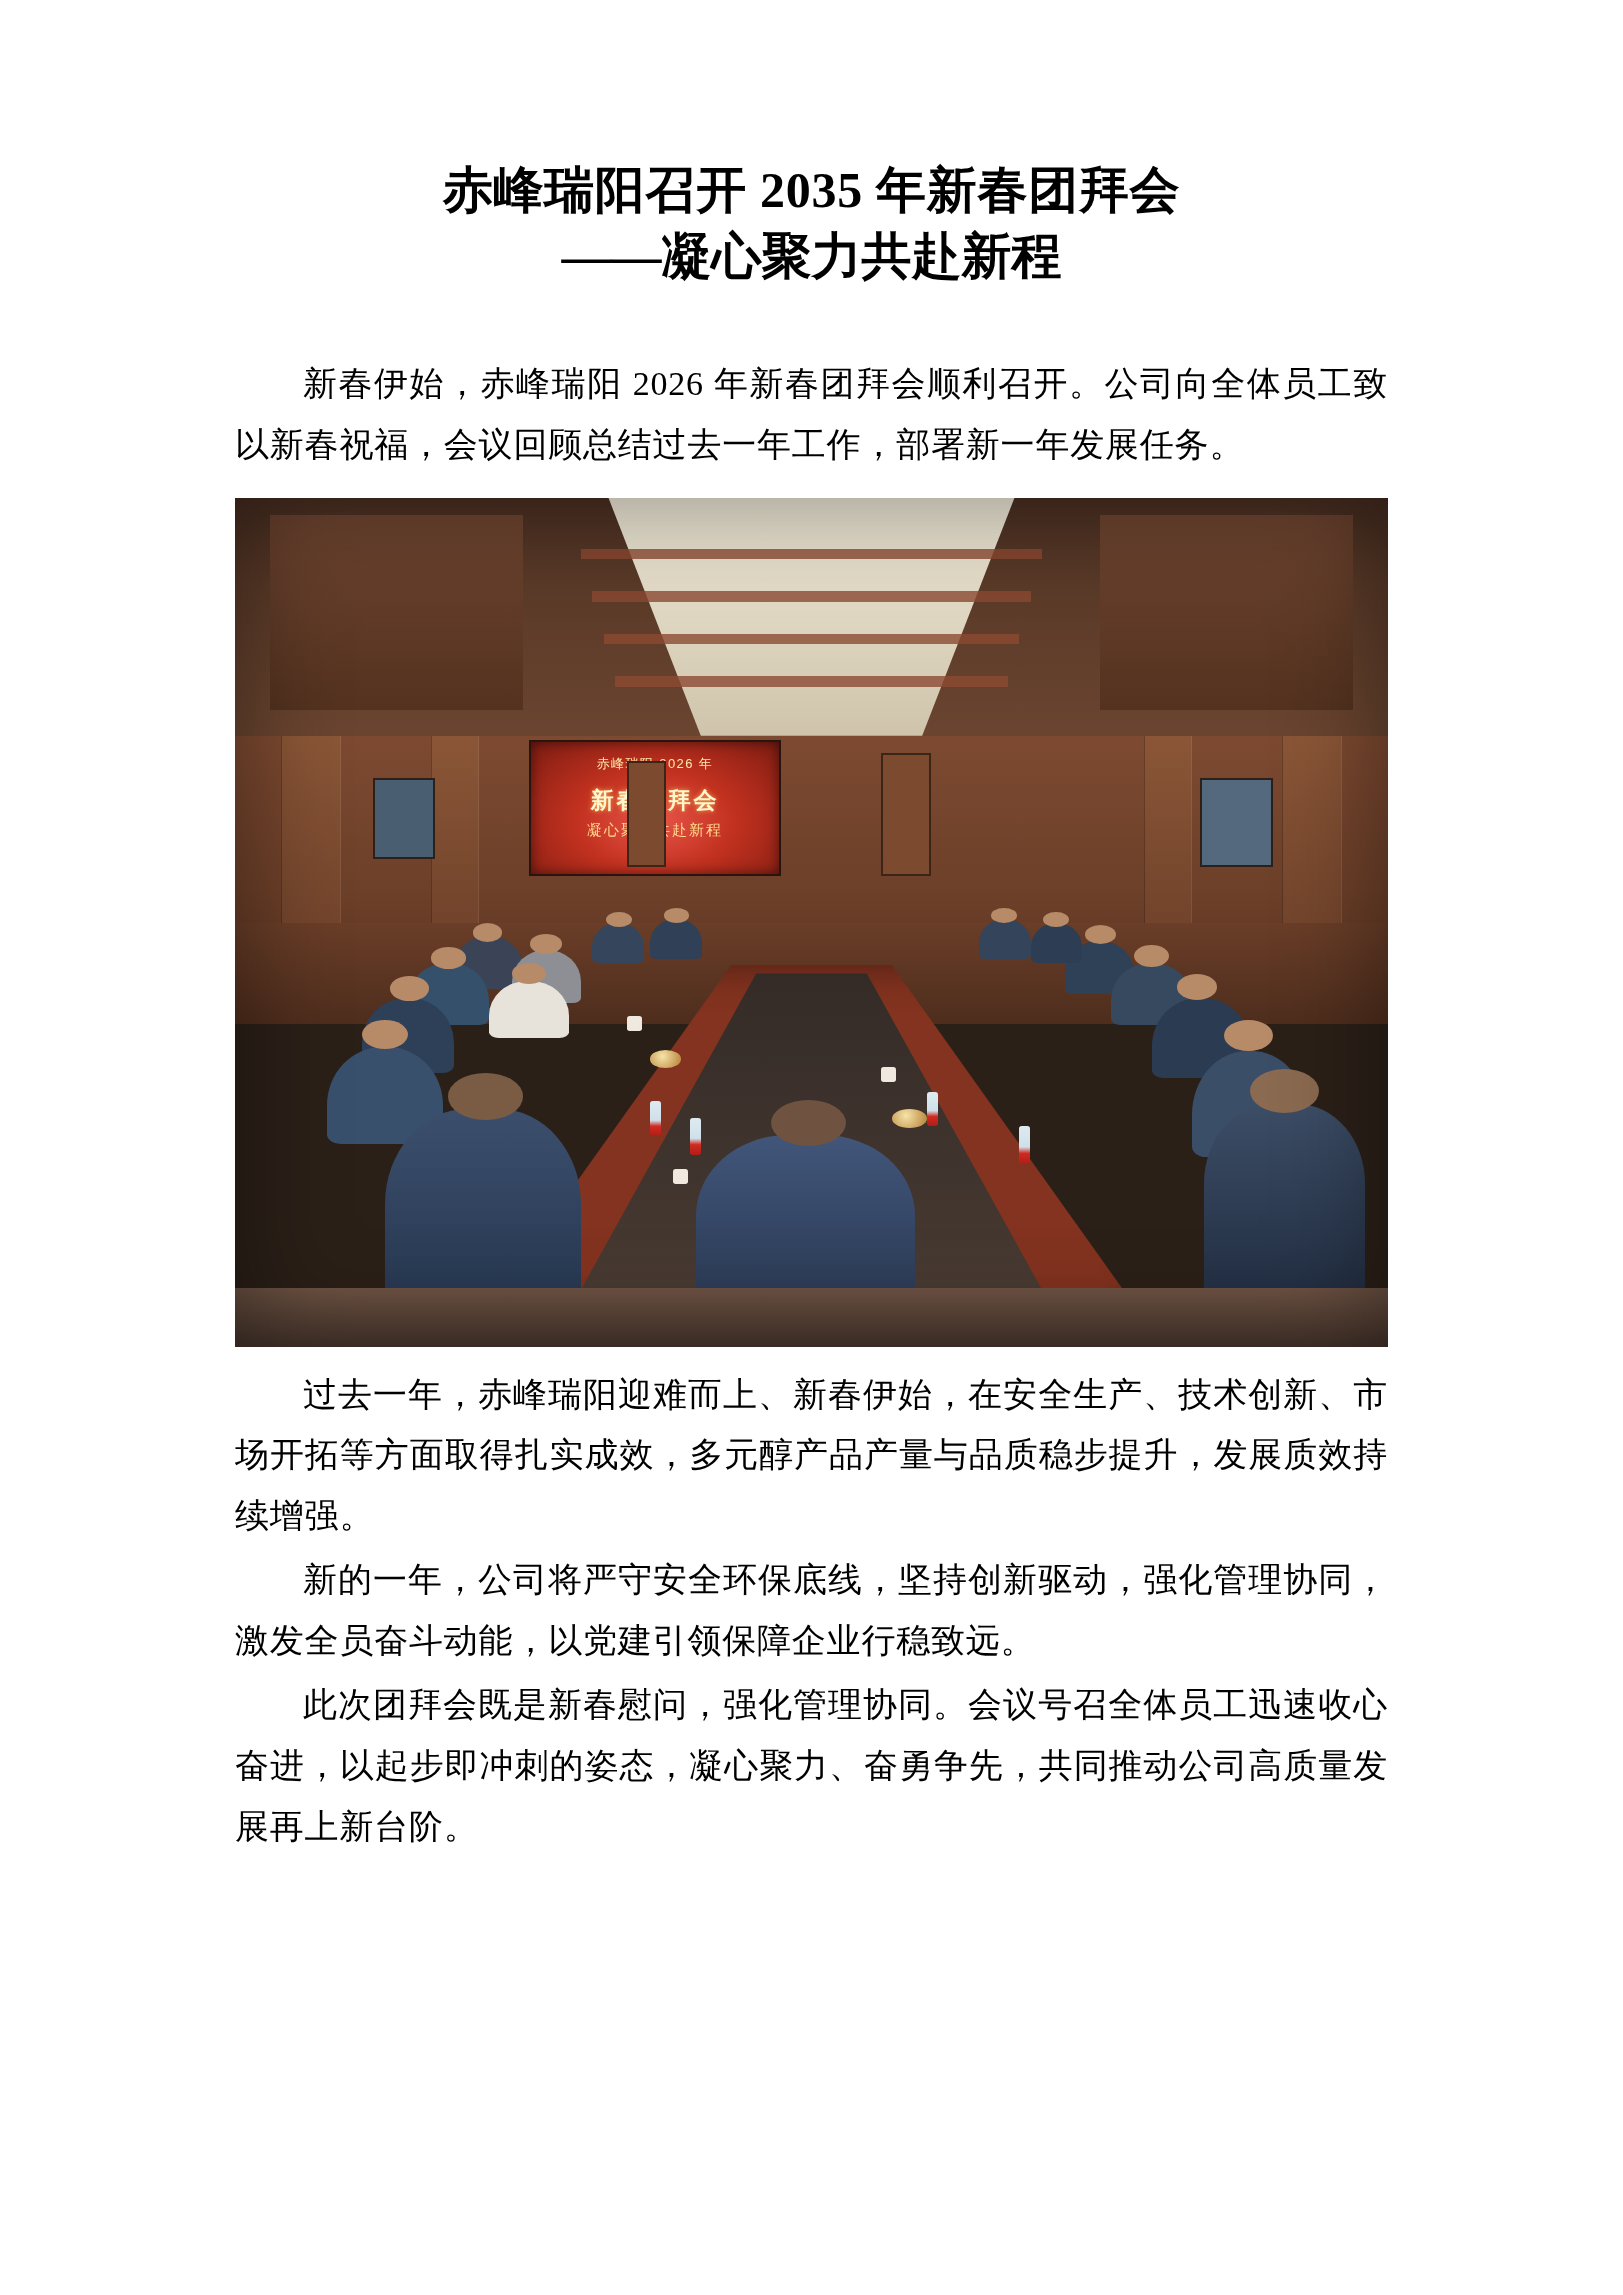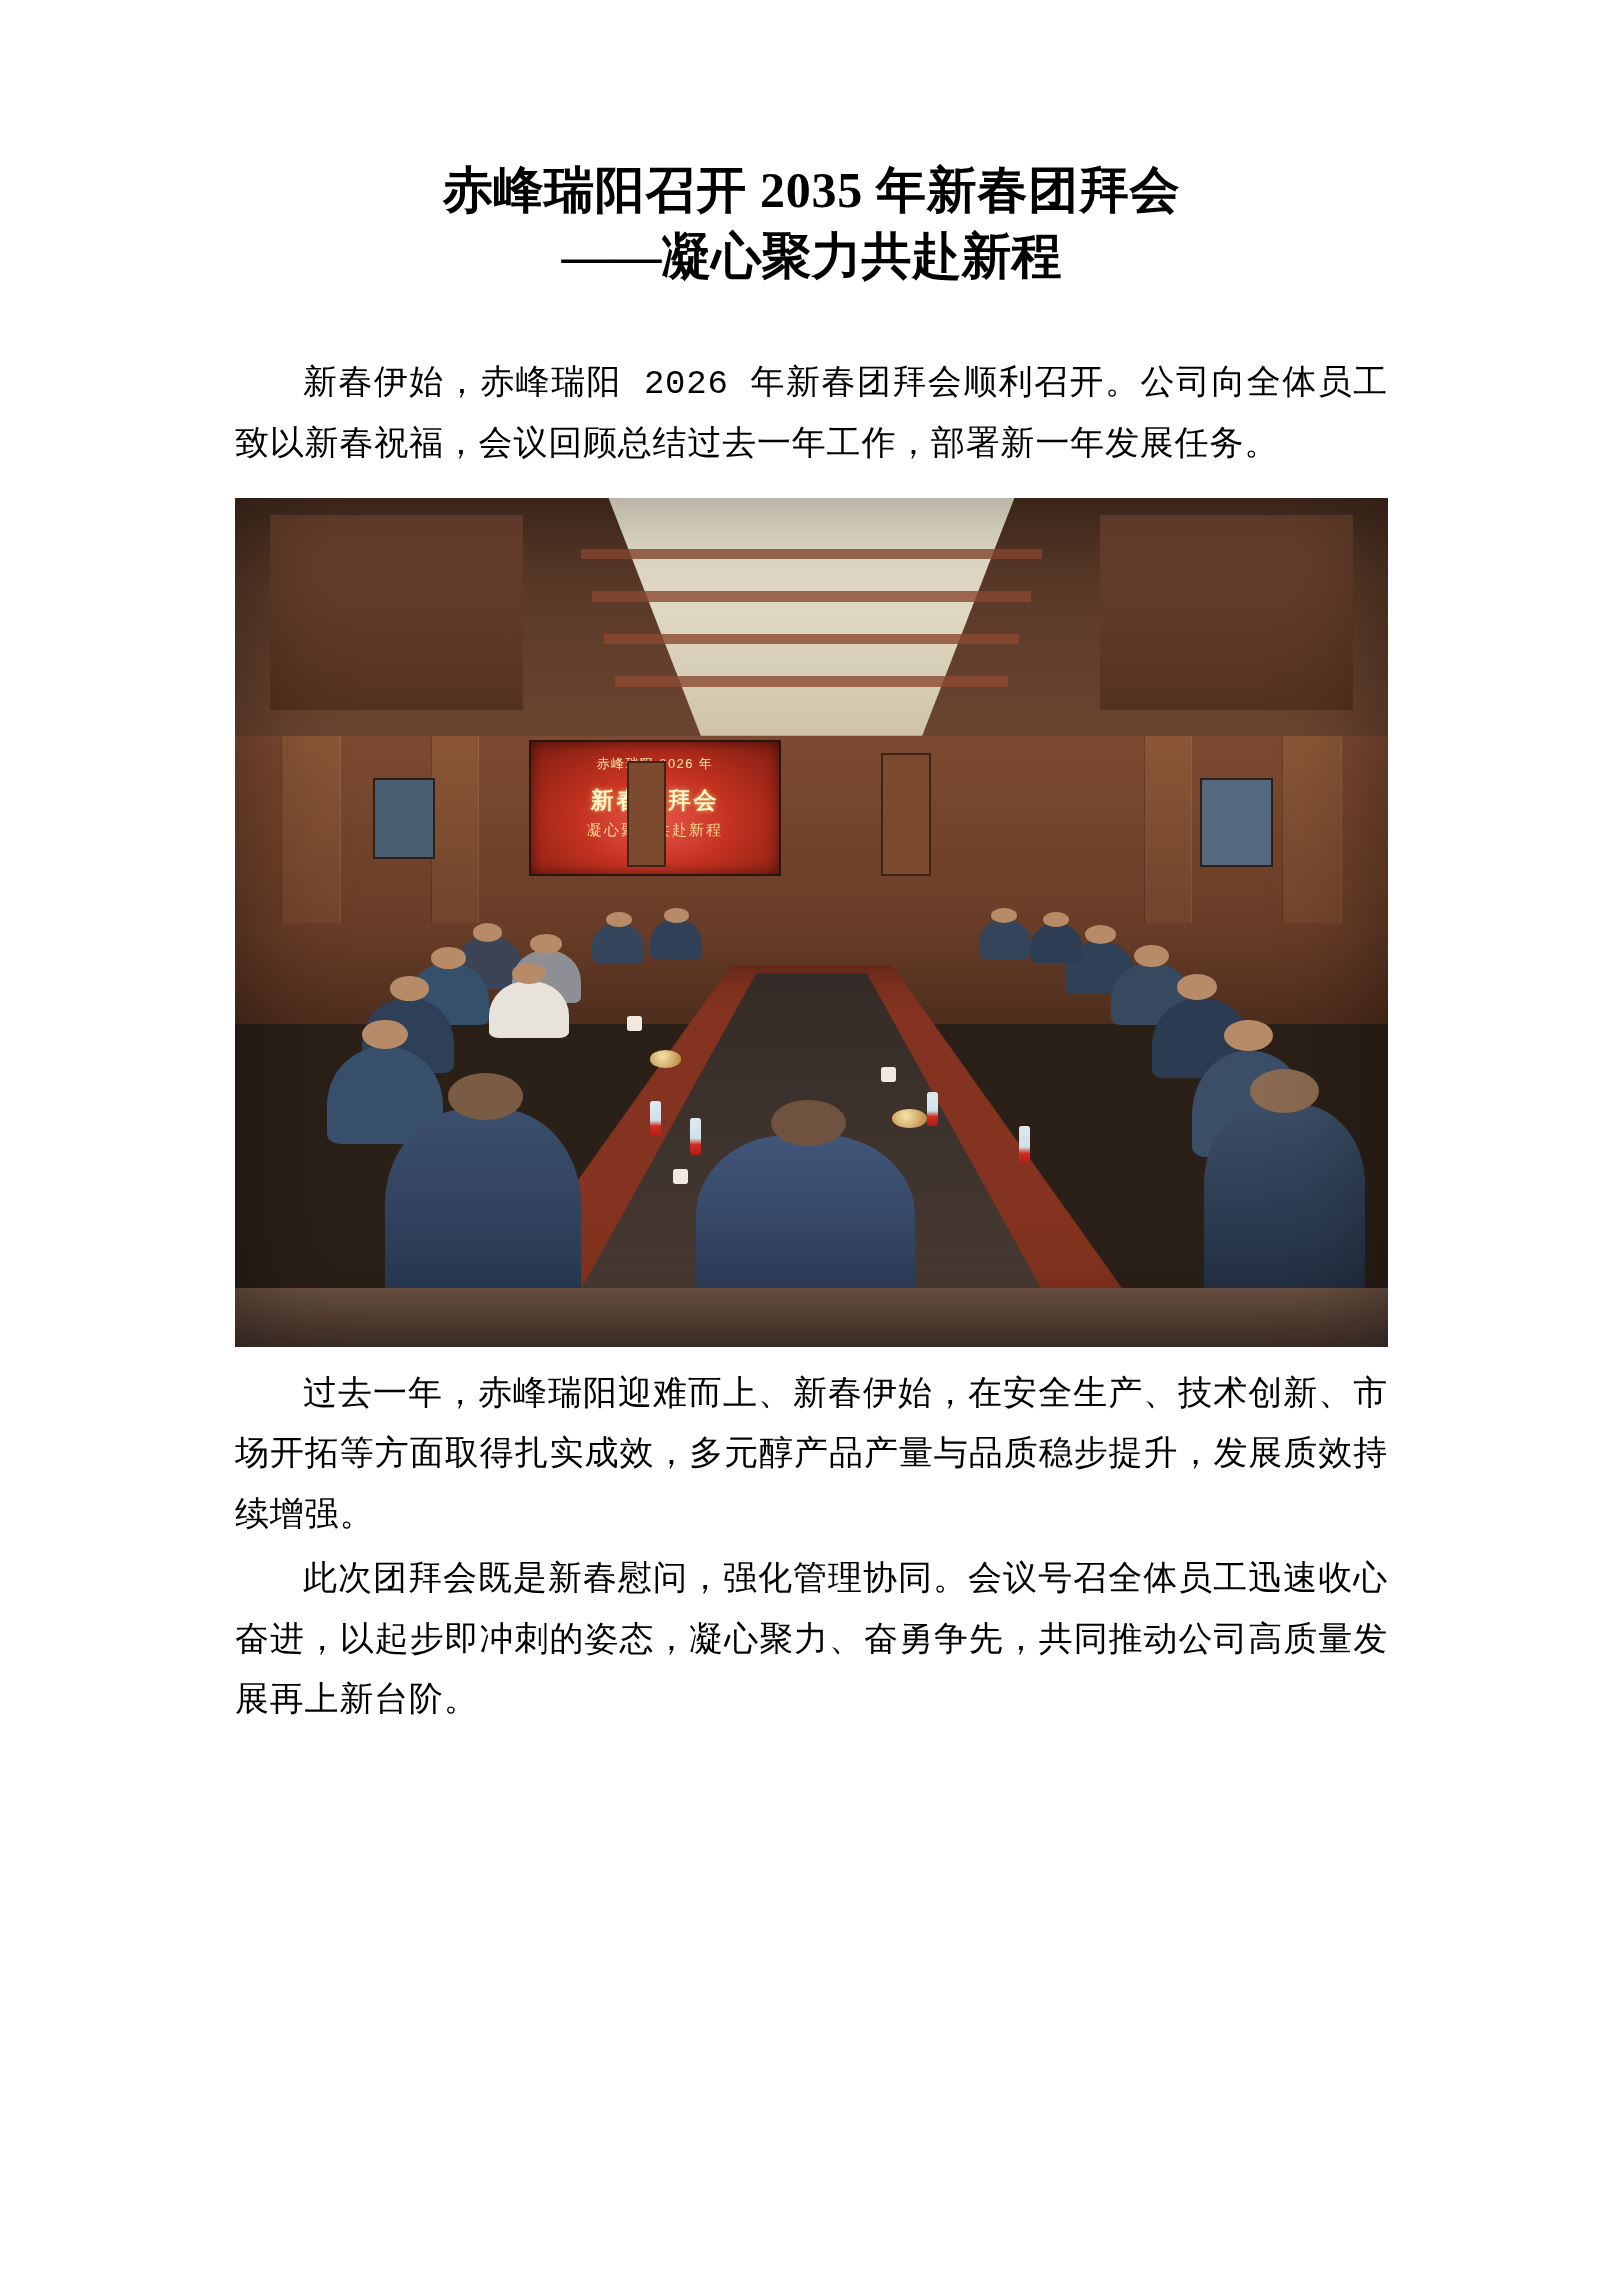--- a/index.html
+++ b/index.html
@@ -31,21 +31,21 @@
     color: #000;
   }
   .doc-title .line2 {
     display: block;
     letter-spacing: 0px;
   }
   .body-block {
     margin-top: 65px;
   }
   p.para {
-    font-family: Liberation Mono, monospace;
+    font-family: Liberation Serif, serif;
     font-size: 34px;
     line-height: 1.78;
     margin: 0 0 4.1px 0;
     text-align: justify;
     text-justify: inter-ideograph;
     text-indent: 68px;
     letter-spacing: 0.8px;
     color: #000;
   }
   .figure {
@@ -269,17 +269,18 @@
         <div class="ph-cup" style="left:34%;top:61%;"></div>
         <div class="ph-fruit" style="left:36%;top:65%;width:31px;height:17.7px;"></div>
         <div class="ph-fruit" style="left:57%;top:72%;width:35px;height:19px;"></div>
 
         <div class="ph-floor"></div>
         <div class="ph-vign"></div>
       </div>
     </div>
 
     <p class="para">过去一年，赤峰瑞阳迎难而上、新春伊始，在安全生产、技术创新、市场开拓等方面取得扎实成效，多元醇产品产量与品质稳步提升，发展质效持续增强。</p>
+    <p class="para">新的一年，公司将严守安全环保底线，坚持创新驱动，强化管理协同，激发全员奋斗动能，以党建引领保障企业行稳致远。</p>
     <p class="para">此次团拜会既是新春慰问，强化管理协同。会议号召全体员工迅速收心奋进，以起步即冲刺的姿态，凝心聚力、奋勇争先，共同推动公司高质量发展再上新台阶。</p>
 
   </div>
 </div>
 
 
 </body></html>

